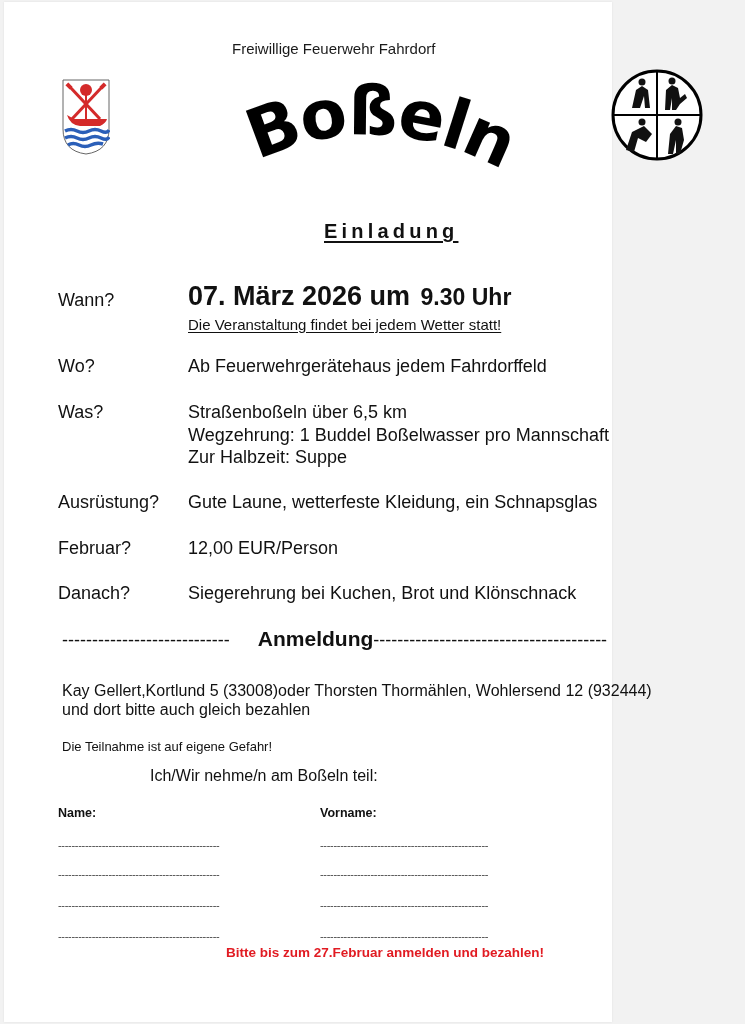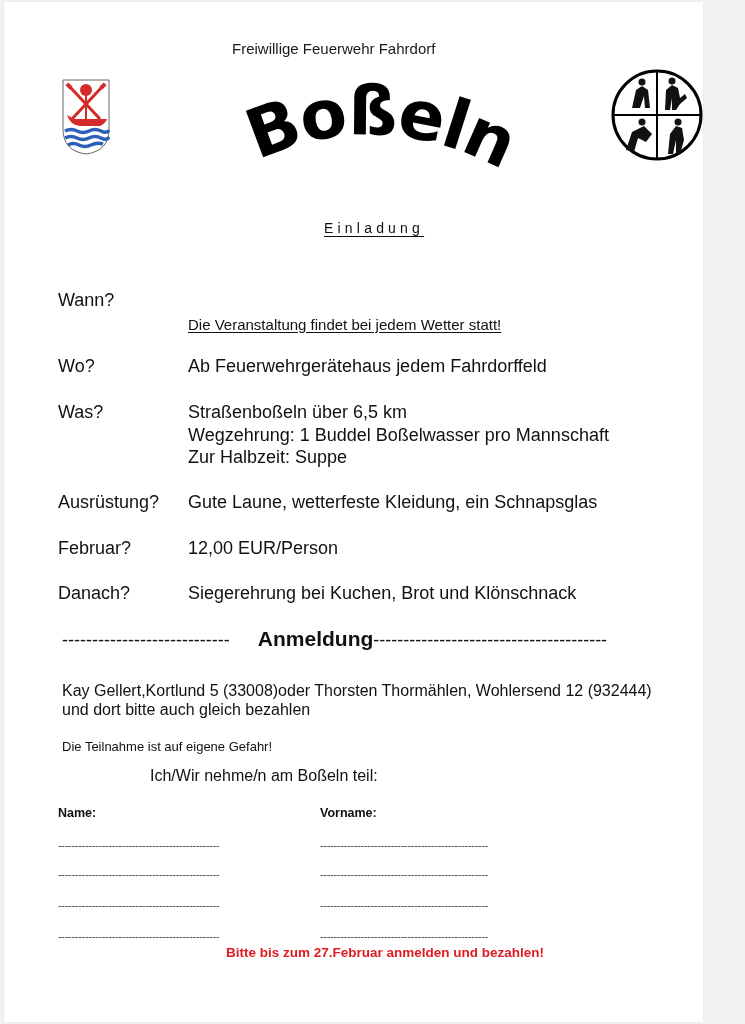--- a/index.html
+++ b/index.html
@@ -4,30 +4,30 @@
   <style>
     html, body { margin: 0; padding: 0; }
     body {
       width: 745px; height: 1024px; overflow: hidden;
       background: #f2f2f2;
       font-family: "Liberation Sans", sans-serif;
       color: #111;
       position: relative;
     }
     .page {
-      position: absolute; left: 4px; top: 2px; width: 699px; height: 1020px;
+      position: absolute; left: 4px; top: 2px; width: 608px; height: 1020px;
       background: #ffffff;
       box-shadow: 0 0 2px rgba(0,0,0,0.08);
     }
     .abs { position: absolute; white-space: nowrap; }
     .org { left: 228px; top: 38px; font-size: 15px; color: #1a1a1a; }
     .crest { left: 58px; top: 77px; width: 48px; height: 76px; }
     .fw-logo { left: 606px; top: 66px; width: 94px; height: 94px; }
     .title-arc { left: 180px; top: 80px; width: 380px; height: 130px; }
-    .einladung { left: 320px; top: 218px; font-size: 14px; font-weight: normal; letter-spacing: 4.2px; text-decoration: underline; text-underline-offset: 3px; }
+    .einladung { left: 320px; top: 218px; font-size: 20px; font-weight: bold; letter-spacing: 4.2px; text-decoration: underline; text-underline-offset: 3px; }
     .label { font-size: 18px; color: #111; }
     .val { font-size: 18px; color: #111; }
     .big-date { font-size: 27px; font-weight: bold; }
     .big-time { font-size: 23px; font-weight: bold; }
     .note { font-size: 15px; text-decoration: underline; text-underline-offset: 2px; }
     .anmeldung-line { left: 58px; top: 625px; font-size: 18px; }
     .anmeldung-line b { font-size: 21px; margin-left: 28px; }
     .contact { left: 58px; top: 679px; font-size: 16px; line-height: 19px; }
     .disclaimer { left: 58px; top: 737px; font-size: 13px; font-weight: normal; }
     .teil { left: 146px; top: 765px; font-size: 16px; }
@@ -75,20 +75,24 @@
     <circle cx="62" cy="13" r="3.5" fill="#111"></circle>
     <path d="M16,82 L22,64 L34,58 L42,66 L36,74 L28,70 L24,84 Z" fill="#111"></path>
     <circle cx="32" cy="54" r="3.5" fill="#111"></circle>
     <path d="M58,86 L60,66 L66,58 L72,60 L74,72 L70,86 L66,86 L66,72 L63,86 Z" fill="#111"></path>
     <circle cx="68" cy="54" r="3.5" fill="#111"></circle>
   </svg>
 
   <div class="abs einladung">Einladung</div>
 
   <div class="abs label" style="left:54px;top:288px">Wann?</div>
+  <div class="abs" style="left:184px;top:279px">
+    <span class="big-date">07. März 2026 um</span>
+    <span class="big-time" style="margin-left:6px">9.30 Uhr</span>
+  </div>
   <div class="abs note" style="left:184px;top:314px">Die Veranstaltung findet bei jedem Wetter statt!</div>
 
   <div class="abs label" style="left:54px;top:354px">Wo?</div>
   <div class="abs val" style="left:184px;top:354px">Ab Feuerwehrgerätehaus jedem Fahrdorffeld</div>
 
   <div class="abs label" style="left:54px;top:400px">Was?</div>
   <div class="abs val" style="left:184px;top:400px">Straßenboßeln über 6,5 km</div>
   <div class="abs val" style="left:184px;top:423px">Wegzehrung: 1 Buddel Boßelwasser pro Mannschaft</div>
   <div class="abs val" style="left:184px;top:445px">Zur Halbzeit: Suppe</div>
 

